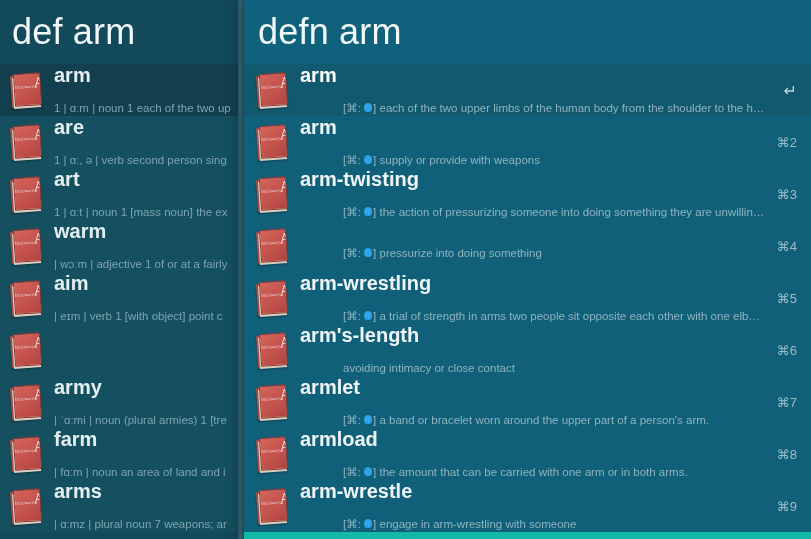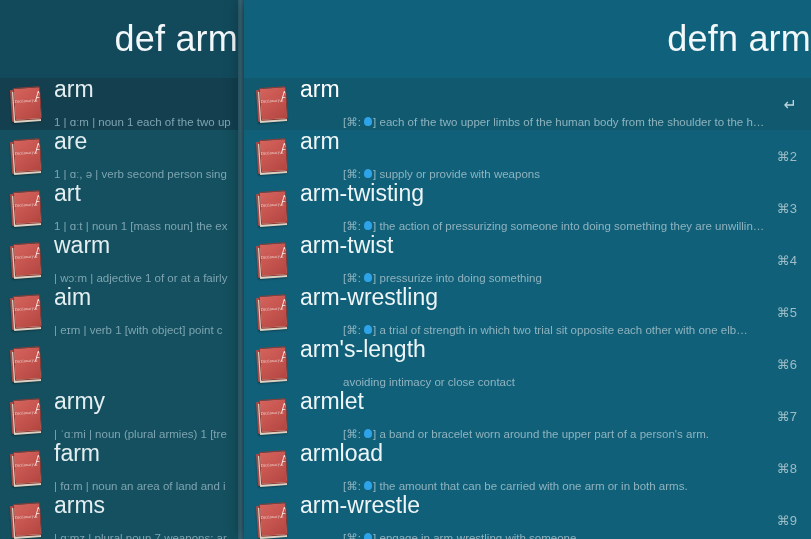--- a/index.html
+++ b/index.html
@@ -46,26 +46,25 @@
   .panel-right {
     left: 244px;
     width: 567px;
     height: 539px;
     background: #14b8a6;
     box-shadow: -5px 0 14px rgba(0,0,0,0.28);
   }
 
   
   .hdr {
-    height: 78px;
+    height: 64px;
     box-sizing: border-box;
     display: flex;
     align-items: center;
     padding-left: 12px;
-    justify-content: flex-end;
   }
   .panel-left .hdr { background: #124a5c; }
   .panel-right .hdr { background: #10627c; padding-left: 14px; }
 
   .hdr-text {
     color: #f2f7f9;
     font-size: 36px;
     font-weight: 300;
     letter-spacing: 0.2px;
     line-height: 1;
@@ -147,22 +146,22 @@
     line-height: 1;
     margin-top: 3px;
   }
 
   .rowtext {
     flex: 1 1 auto;
     min-width: 0;
     padding-right: 4px;
   }
   .title {
-    font-size: 23px;
-    font-weight: 400;
+    font-size: 20px;
+    font-weight: 700;
     line-height: 22px;
     white-space: nowrap;
     color: #eef5f7;
   }
   .panel-left .title { color: #e4eef1; }
   .panel-right .row.sel .title { color: #ffffff; }
   .sub {
     font-size: 11.5px;
     line-height: 15px;
     white-space: nowrap;
@@ -355,34 +354,33 @@
           </div>
           <div class="shortcut">⌘3</div>
         </div>
         <div class="row">
           <span class="bookicon">
             <span class="spine"></span>
             <span class="pages"></span>
             <span class="cover"><span class="capt">Dictionary</span><span class="aa">Aa</span></span>
           </span>
           <div class="rowtext">
-            <div class="title">arm-twist</div>
             <div class="sub"><span class="kbd-tag">[⌘: </span><span class="dot"></span><span class="kbd-tag">] </span><span>pressurize into doing something</span></div>
           </div>
           <div class="shortcut">⌘4</div>
         </div>
         <div class="row">
           <span class="bookicon">
             <span class="spine"></span>
             <span class="pages"></span>
             <span class="cover"><span class="capt">Dictionary</span><span class="aa">Aa</span></span>
           </span>
           <div class="rowtext">
             <div class="title">arm-wrestling</div>
-            <div class="sub"><span class="kbd-tag">[⌘: </span><span class="dot"></span><span class="kbd-tag">] </span><span>a trial of strength in which two trial sit opposite each other with one elb…</span></div>
+            <div class="sub"><span class="kbd-tag">[⌘: </span><span class="dot"></span><span class="kbd-tag">] </span><span>a trial of strength in arms two people sit opposite each other with one elb…</span></div>
           </div>
           <div class="shortcut">⌘5</div>
         </div>
         <div class="row">
           <span class="bookicon">
             <span class="spine"></span>
             <span class="pages"></span>
             <span class="cover"><span class="capt">Dictionary</span><span class="aa">Aa</span></span>
           </span>
           <div class="rowtext">

